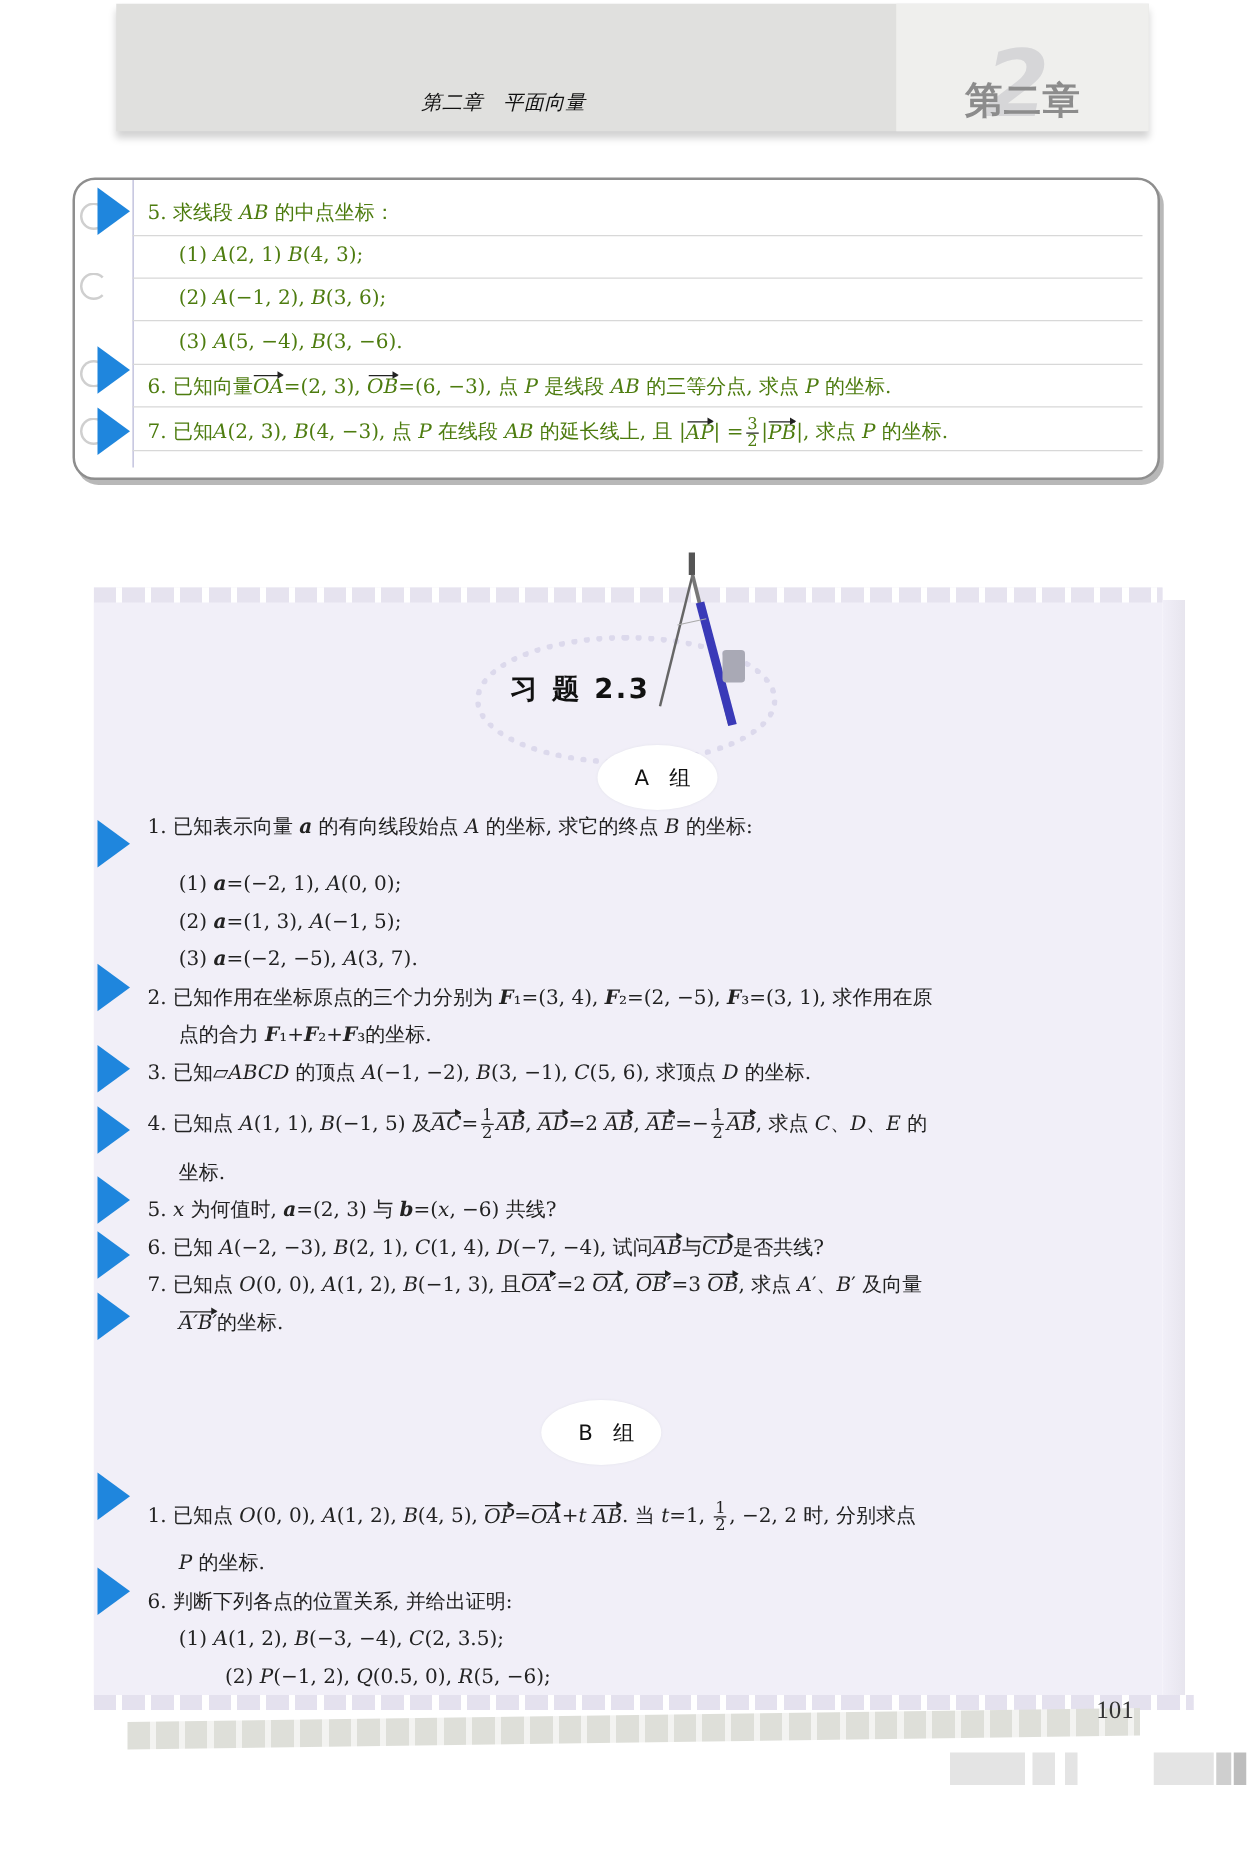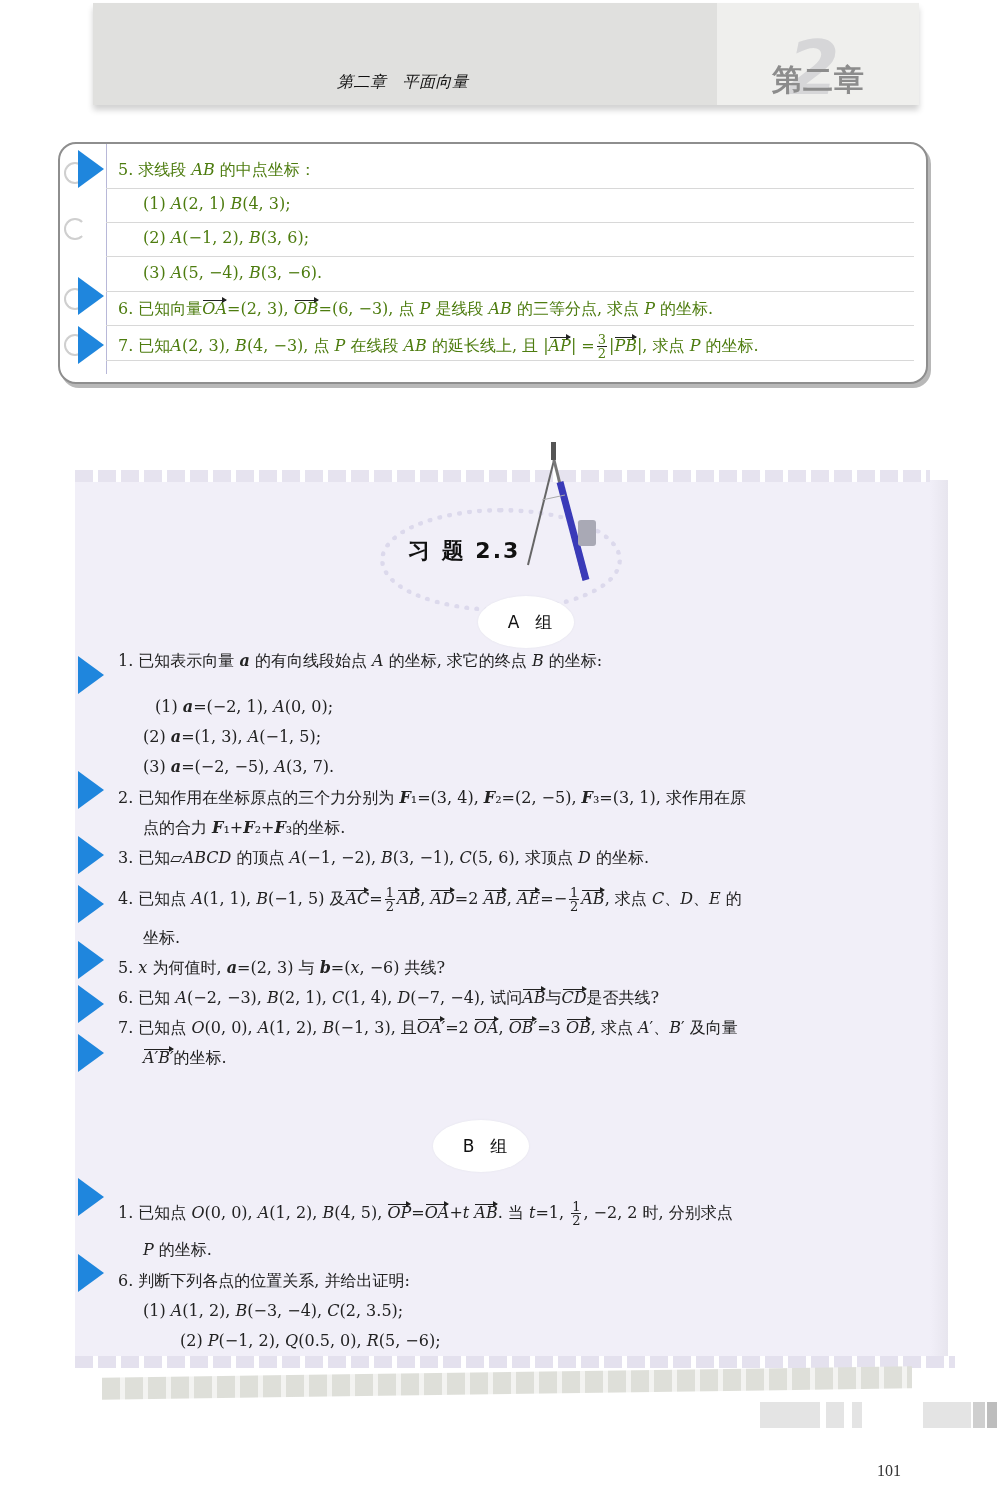--- a/index.html
+++ b/index.html
@@ -108,21 +108,21 @@
     background: #ffffff; box-shadow: 0 0 2px #e2e2ea;
     display: flex; align-items: center; justify-content: center;
     font-family: "DejaVu Sans", sans-serif; font-size: 17px; color: #111;
   }
   .group-pill span { letter-spacing: 8px; padding-left: 8px; }
   .ex { position: absolute; left: 118px; font-size: 16px; white-space: nowrap; color: #222; }
   .ex.indent { left: 143px; }
 
   .footer-blocks { position: absolute; top: 1402px; height: 26px; background: #e4e4e4; }
   .page-number {
-    position: absolute; left: 877px; top: 1462px; font-size: 16px; color: #333;
+    position: absolute; left: 877px; top: 1357px; font-size: 20px; color: #333;
     font-family: "Liberation Serif", serif;
   }
 </style>
 </head>
 <body>
 
 <div class="header-bar"></div>
 <div class="header-right"></div>
 <div class="header-title">
   <span>第二章</span><span class="gap"></span><span>平面向量</span>
@@ -178,21 +178,21 @@
 
 <div class="marker" style="left:78px; top:656px;"></div>
 <div class="marker" style="left:78px; top:771px;"></div>
 <div class="marker" style="left:78px; top:836px;"></div>
 <div class="marker" style="left:78px; top:885px;"></div>
 <div class="marker" style="left:78px; top:941px;"></div>
 <div class="marker" style="left:78px; top:985px;"></div>
 <div class="marker" style="left:78px; top:1034px;"></div>
 
 <div class="ex" style="top:651px;">1. 已知表示向量 <b class="v">a</b> 的有向线段始点 <i class="m">A</i> 的坐标, 求它的终点 <i class="m">B</i> 的坐标:</div>
-<div class="ex indent" style="top:697px;margin-left:12px;">(1) <b class="v">a</b>=(−2, 1), <i class="m">A</i>(0, 0);</div>
+<div class="ex indent" style="top:697px;">(1) <b class="v">a</b>=(−2, 1), <i class="m">A</i>(0, 0);</div>
 <div class="ex indent" style="top:727px;">(2) <b class="v">a</b>=(1, 3), <i class="m">A</i>(−1, 5);</div>
 <div class="ex indent" style="top:757px;">(3) <b class="v">a</b>=(−2, −5), <i class="m">A</i>(3, 7).</div>
 <div class="ex" style="top:788px;text-align:center;">2. 已知作用在坐标原点的三个力分别为 <b class="v">F</b>₁=(3, 4), <b class="v">F</b>₂=(2, −5), <b class="v">F</b>₃=(3, 1), 求作用在原</div>
 <div class="ex indent" style="top:818px;">点的合力 <b class="v">F</b>₁+<b class="v">F</b>₂+<b class="v">F</b>₃的坐标.</div>
 <div class="ex" style="top:848px;">3. 已知▱<i class="m">ABCD</i> 的顶点 <i class="m">A</i>(−1, −2), <i class="m">B</i>(3, −1), <i class="m">C</i>(5, 6), 求顶点 <i class="m">D</i> 的坐标.</div>
 <div class="ex" style="top:886px;">4. 已知点 <i class="m">A</i>(1, 1), <i class="m">B</i>(−1, 5) 及<span class="vec">AC</span>=<span class="frac"><span class="num">1</span><span>2</span></span><span class="vec">AB</span>, <span class="vec">AD</span>=2 <span class="vec">AB</span>, <span class="vec">AE</span>=−<span class="frac"><span class="num">1</span><span>2</span></span><span class="vec">AB</span>, 求点 <i class="m">C</i>、<i class="m">D</i>、<i class="m">E</i> 的</div>
 <div class="ex indent" style="top:928px;">坐标.</div>
 <div class="ex" style="top:958px;">5. <i class="m">x</i> 为何值时, <b class="v">a</b>=(2, 3) 与 <b class="v">b</b>=(<i class="m">x</i>, −6) 共线?</div>
 <div class="ex" style="top:988px;">6. 已知 <i class="m">A</i>(−2, −3), <i class="m">B</i>(2, 1), <i class="m">C</i>(1, 4), <i class="m">D</i>(−7, −4), 试问<span class="vec">AB</span>与<span class="vec">CD</span>是否共线?</div>
 <div class="ex" style="top:1018px;">7. 已知点 <i class="m">O</i>(0, 0), <i class="m">A</i>(1, 2), <i class="m">B</i>(−1, 3), 且<span class="vec">OA′</span>=2 <span class="vec">OA</span>, <span class="vec">OB′</span>=3 <span class="vec">OB</span>, 求点 <i class="m">A</i>′、<i class="m">B</i>′ 及向量</div>

